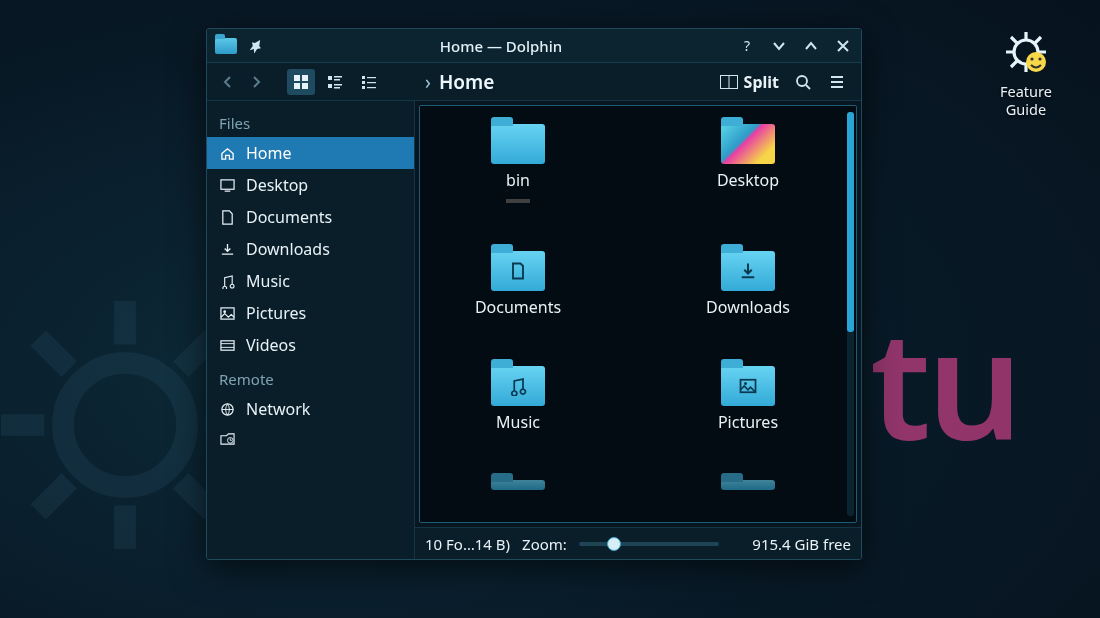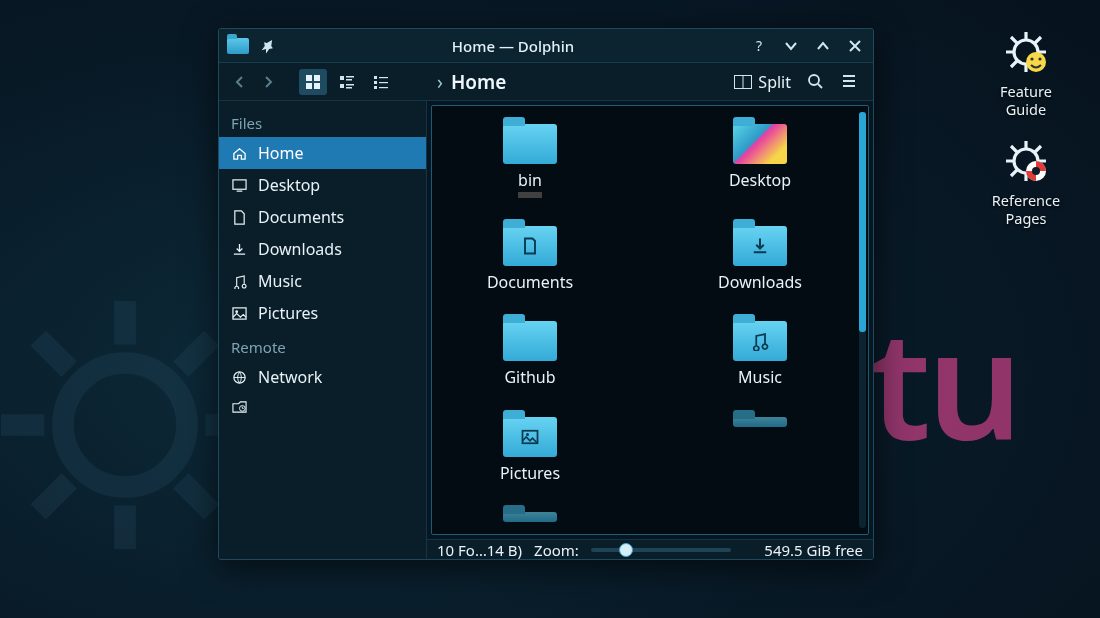--- a/index.html
+++ b/index.html
@@ -43,21 +43,21 @@
     gap: 6px; width: 100px;
     cursor: pointer;
     text-align: center;
   }
   .desk-icon .glyph { width: 48px; height: 48px; }
   .desk-icon .label { font-size: 14.5px; line-height: 1.25; text-shadow: 0 1px 3px #000; }
 
   
   .window {
     position: absolute;
-    left: 218px; top: 28px;
+    left: 206px; top: 28px;
     width: 656px; height: 532px;
     background: #0a1e29;
     border: 1px solid #1f4a5d;
     border-radius: 3px;
     box-shadow: 0 8px 34px rgba(0,0,0,.6), inset 0 0 0 1px rgba(70,180,220,.08);
     display: flex; flex-direction: column;
     overflow: hidden;
   }
 
   .titlebar {
@@ -103,22 +103,23 @@
   .toolbar .spacer { width:8px; }
 
   .breadcrumb {
     display:flex; align-items:center; gap:8px;
     font-size:19px; font-weight:600; color:#eef8fc;
     padding-left: 4px;
   }
   .chevron { color:#9ec6d5; font-weight:400; }
 
   .toolbar-right {
-    margin-left:auto; display:flex; align-items:flex-start; gap:14px;
+    margin-left:auto; display:flex; align-items:center; gap:14px;
     padding-right:4px;
+    font-weight:bold;
   }
   .split-btn { display:flex; align-items:center; gap:6px; font-size:16px; cursor:pointer; }
 
   .body {
     flex:1; display:flex; min-height:0;
   }
 
   .sidebar {
     width: 208px;
     background:#0a1e29;
@@ -184,24 +185,24 @@
     width:22px; height:9px; background:#3faed7; border-radius:3px 3px 0 0;
   }
   .folder-icon.desktop {
     background: linear-gradient(135deg,#5ad7e8 0%, #2e9bc8 40%, #e83ea3 45%, #f7d548 80%);
   }
   .folder-icon .overlay {
     position:absolute; inset:0; display:flex; align-items:center; justify-content:center;
     color:#0a3a52;
   }
   .file-label { font-size:16px; }
-  .file-label.underlined { border-bottom:6px solid #404040; padding-bottom:1px; }
+  .file-label.underlined { border-bottom:4px solid #404040; padding-bottom:8px; }
 
   .statusbar {
-    height:20px; display:flex; align-items:center;
+    height:32px; display:flex; align-items:center;
     padding: 0 10px; gap:12px;
     font-size:15px;
     background:#0a1e29;
     border-top:1px solid #143544;
   }
   .statusbar .zoom-slider {
     position:relative; width:140px; height:4px;
     background:#1e4456; border-radius:2px;
   }
   .zoom-slider .thumb {
@@ -229,32 +230,20 @@
           <circle cx="24" cy="24" r="12"></circle>
       <path d="M24 4v8M24 44v-8M4 24h8M44 24h-8M9 9l6 6M39 39l-6-6M9 39l6-6M39 9l-6 6"></path>
         </g>
       <circle cx="34" cy="34" r="10" fill="#f7d948"></circle>
       <circle cx="30" cy="31" r="1.6" fill="#333"></circle>
         <circle cx="38" cy="31" r="1.6" fill="#333"></circle>
       <path d="M29 37 q5 5 10 0" fill="none" stroke="#333" stroke-width="2"></path>
     </svg>
     <div class="label"><span>Feature<br>Guide</span></div>
   </div>
-  <div class="desk-icon">
-    <svg class="glyph" viewBox="0 0 48 48">
-      <g fill="none" stroke="#e6f3f8" stroke-width="3.2">
-          <circle cx="24" cy="24" r="12"></circle>
-      <path d="M24 4v8M24 44v-8M4 24h8M44 24h-8M9 9l6 6M39 39l-6-6M9 39l6-6M39 9l-6 6"></path>
-        </g>
-      <circle cx="34" cy="34" r="10" fill="#fff"></circle>
-      <path d="M34 24 a10 10 0 0 1 10 10 h-10z M34 44 a10 10 0 0 1 -10 -10 h10z" fill="#e03a3a"></path>
-      <circle cx="34" cy="34" r="4" fill="#0a1e29"></circle>
-    </svg>
-    <div class="label"><span>Reference<br>Pages</span></div>
-  </div>
 </div>
 
 <div class="window">
 
   <div class="titlebar">
     <div class="tb-left">
       <div class="folder-mini"></div>
       <svg class="pin-icon" viewBox="0 0 20 20">
         <path d="M10 2 l3 6 3 1 -3 3 0 6 -3 -4 -3 4 0 -6 -3 -3 3 -1z" fill="#cfe6ef"></path>
       </svg>
@@ -400,20 +389,30 @@
       <div class="side-item">
           <span class="picon">
             <svg width="15" height="15" viewBox="0 0 16 16">
               <rect x="1" y="2" width="14" height="12" fill="none" stroke="currentColor" stroke-width="1.3"></rect>
               <circle cx="5" cy="6" r="1.5" fill="currentColor"></circle>
               <path d="M1 12 l4 -4 4 4 3 -3 3 3" fill="none" stroke="currentColor" stroke-width="1.2"></path>
             </svg>
           </span>
           <span>Pictures</span>
         </div>
+      <div class="side-item">
+          <span class="picon">
+            <svg width="15" height="15" viewBox="0 0 16 16">
+              <rect x="1" y="3" width="14" height="10" fill="none" stroke="currentColor" stroke-width="1.3"></rect>
+              <line x1="1" y1="6" x2="15" y2="6" stroke="currentColor"></line>
+              <line x1="1" y1="10" x2="15" y2="10" stroke="currentColor"></line>
+            </svg>
+          </span>
+          <span>Videos</span>
+        </div>
 
       <div class="side-heading">Remote</div>
       <div class="side-item">
           <span class="picon">
             <svg width="15" height="15" viewBox="0 0 16 16">
               <circle cx="8" cy="8" r="6" fill="none" stroke="currentColor" stroke-width="1.3"></circle>
               <path d="M2 8 h12 M8 2 q4 6 0 12 M8 2 q-4 6 0 12" fill="none" stroke="currentColor" stroke-width="1"></path>
             </svg>
           </span>
           <span>Network</span>
@@ -453,24 +452,20 @@
             </div>
           <div class="file-item">
               <div class="folder-icon">
                 <span class="overlay">
                   <svg width="20" height="20" viewBox="0 0 16 16">
                     <path d="M8 2 v8 m-3 -3 l3 3 3 -3 M3 13 h10" fill="none" stroke="#0a3a52" stroke-width="1.6"></path>
                   </svg>
                 </span>
               </div>
               <div class="file-label">Downloads</div>
-            </div>
-          <div class="file-item">
-              <div class="folder-icon"></div>
-              <div class="file-label">Github</div>
             </div>
           <div class="file-item">
               <div class="folder-icon">
                 <span class="overlay">
                   <svg width="20" height="20" viewBox="0 0 16 16">
                     <path d="M5 12 a2 2 0 1 0 0.1 0 M5 12 v-8 l7 -1.5 v8 a2 2 0 1 1 -0.1 0" fill="none" stroke="#0a3a52" stroke-width="1.4"></path>
                   </svg>
                 </span>
               </div>
               <div class="file-label">Music</div>
@@ -499,17 +494,17 @@
           <div class="scrollbar-thumb"></div>
         </div>
       </div>
 
       <div class="statusbar">
         <span>10 Fo…14 B)</span>
         <span>Zoom:</span>
         <div class="zoom-slider">
             <div class="thumb"></div>
           </div>
-        <span class="free">549.5 GiB free</span>
+        <span class="free">915.4 GiB free</span>
       </div>
     </div>
   </div>
 </div>
 
 </body></html>

